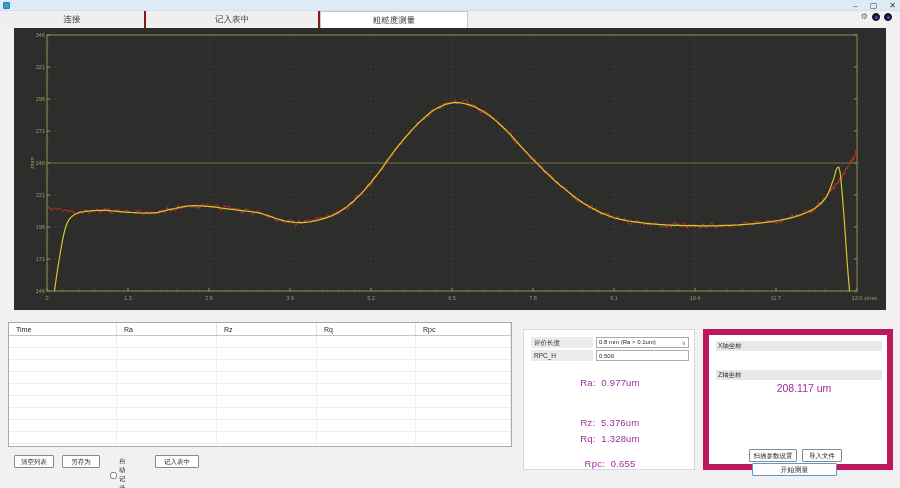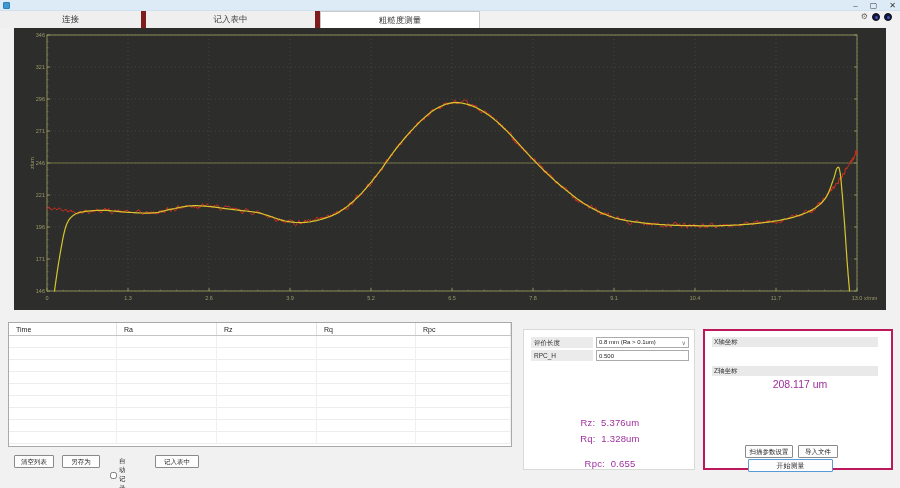--- a/index.html
+++ b/index.html
@@ -13,23 +13,23 @@
   .app-icon { position:absolute; left:3px; top:2px; width:7px; height:7px;
     background:#3d9ad1; border:1px solid #2a7fb8; border-radius:1px; }
   .win-controls { position:absolute; right:4px; top:0; height:11px; display:flex; gap:12px;
     font-size:8px; line-height:11px; color:#333; }
   .win-controls span { cursor:default; }
 
   
   .tabbar { position:absolute; left:0; top:11px; width:900px; height:17px;
     background:#f1f1f1; display:flex; }
   .tab { height:17px; font-size:8.5px; line-height:17px; text-align:center; color:#3a3a3a;
-    border-right:5px solid #7f1d1d; background:#efefef; }
+    border-right:2px solid #7f1d1d; background:#efefef; }
   .tab.active { background:#ffffff; border:1px solid #c9c9c9; border-bottom:none; }
-  .t0{width:146px;} .t1{width:174px;} .t2{width:128px;} .t3{width:154px;} .t4{width:160px;}
+  .t0{width:146px;} .t1{width:174px;} .t2{width:128px;} .t3{width:154px;} .t4{width:148px;}
   .tabbar-icons { position:absolute; right:8px; top:12px; display:flex; gap:4px; align-items:center; }
   .gear { font-size:8px; color:#666; line-height:9px; }
   .circ { width:8px; height:8px; border-radius:50%; background:#141737; border:1px solid #0c0f28; position:relative; }
   .circ::after { content:""; position:absolute; left:2px; top:2px; width:3px; height:3px;
     border-radius:50%; background:#3b55b0; }
 
   
   .chart { position:absolute; left:14px; top:28px; width:872px; height:282px; background:#2d2d2b; }
   .chart svg { display:block; }
 
@@ -63,21 +63,21 @@
     line-height:11px; padding-left:3px; }
   .pfield { width:93px; height:11px; border:1px solid #ababab; background:#fff;
     font-size:6px; color:#222; line-height:9px; padding:0 2px; position:relative; margin-left:3px; }
   .pfield .chev { position:absolute; right:2px; top:0; font-size:6px; color:#777; line-height:10px; }
   input.pfield { font-family:"Liberation Sans","DejaVu Sans",sans-serif; }
   .result-line { position:absolute; width:172px; text-align:center; font-size:9.5px;
     color:#9e2f9e; letter-spacing:0.2px; }
 
   
   .coord-panel { position:absolute; left:703px; top:19px; width:190px; height:141px;
-    background:#ffffff; border:2px solid #be185d; }
+    background:#ffffff; border:6px solid #be185d; }
   .coord-bar { position:absolute; left:7px; width:166px; height:10px; background:#e9e9e9;
     font-size:6.5px; color:#333; line-height:10px; padding-left:2px; }
   .z-value { position:absolute; left:0; width:190px; text-align:center;
     font-size:10.5px; color:#9e2f9e; }
   .btn-scan { left:40px; top:114px; width:48px; }
   .btn-import { left:93px; top:114px; width:40px; }
   .btn-start { left:43px; top:128px; width:85px; height:13px; border:1px solid #5b9bd5; font-size:7px; }
 </style>
 </head>
 <body>
@@ -369,20 +369,24 @@
         <div class="plabel">评价长度</div>
         <div class="pfield">
           <span>0.8  mm (Ra &gt; 0.1um)</span>
           <span class="chev">∨</span>
         </div>
       </div>
       <div class="prow" style="top:20px;">
         <div class="plabel">RPC_H</div>
         <input class="pfield" value="0.500" style="">
       </div>
+      <div class="result-line" style="top:47px;">
+        <span>Ra:</span>&nbsp;
+        <span>0.977um</span>
+      </div>
       <div class="result-line" style="top:69px;margin-top:18px;">
         <span>Rz:</span>&nbsp;
         <span>5.376um</span>
       </div>
       <div class="result-line" style="top:103px;">
         <span>Rq:</span>&nbsp;
         <span>1.328um</span>
       </div>
       <div class="result-line" style="top:128px;">
         <span>Rpc:</span>&nbsp;

